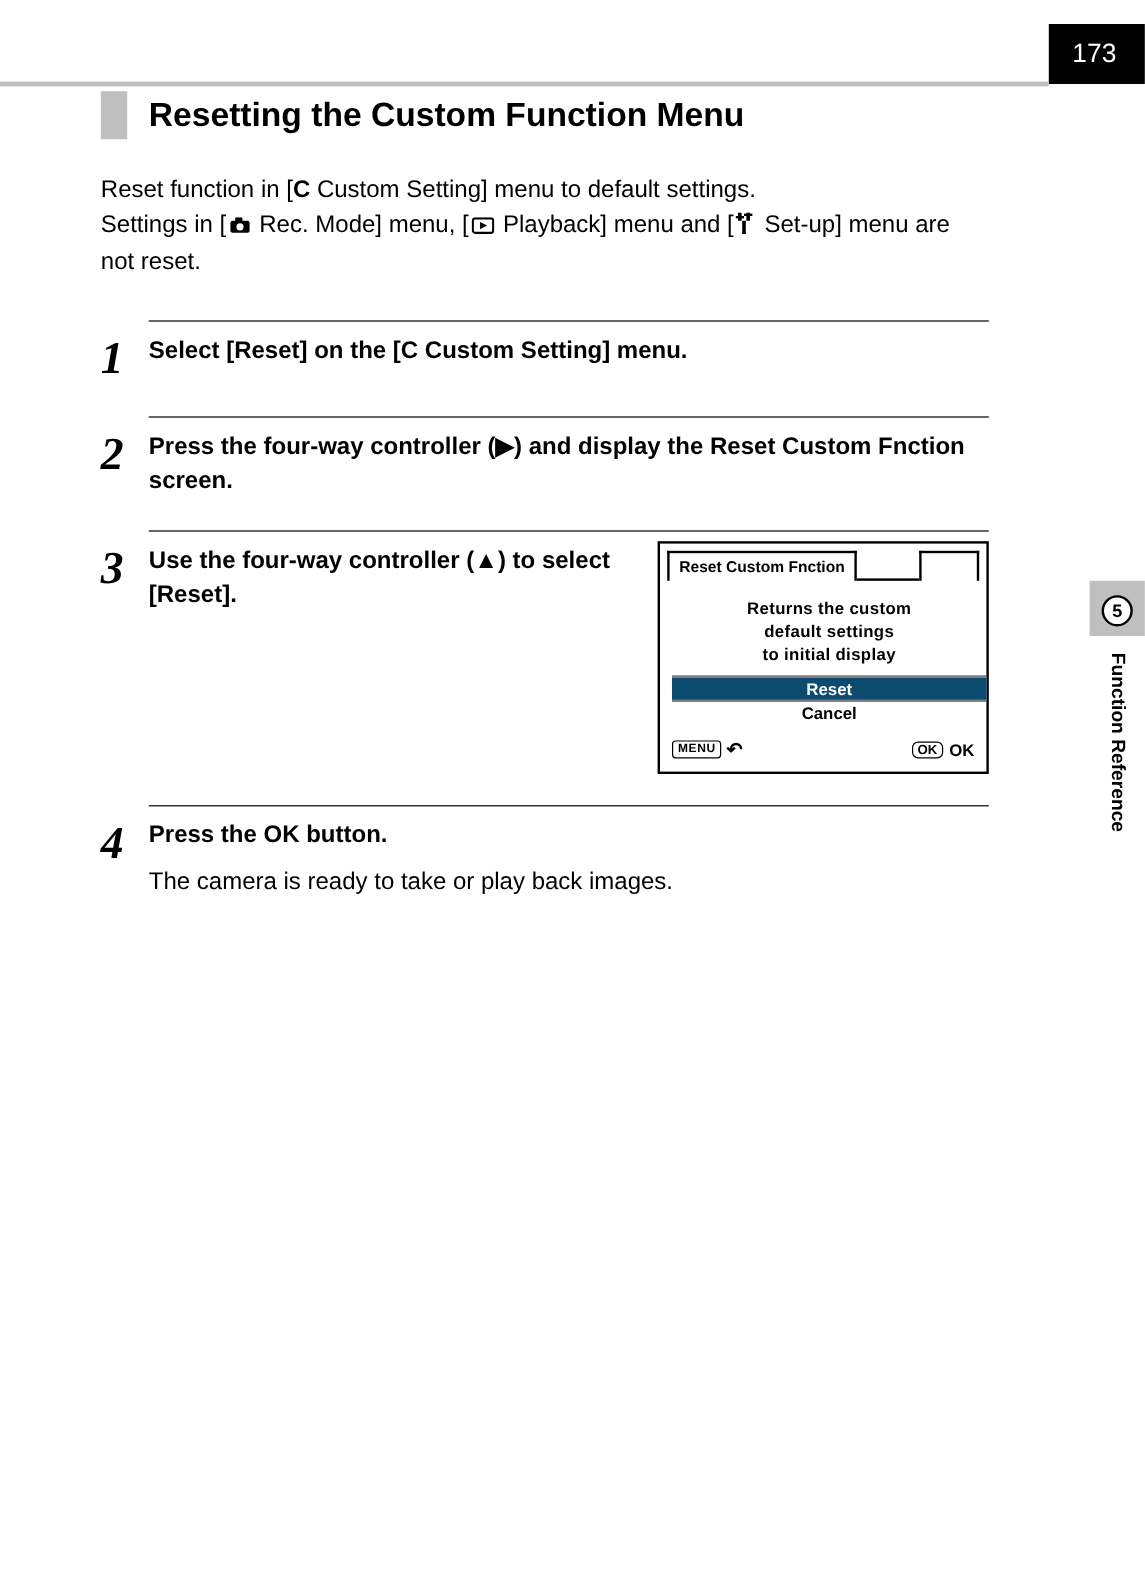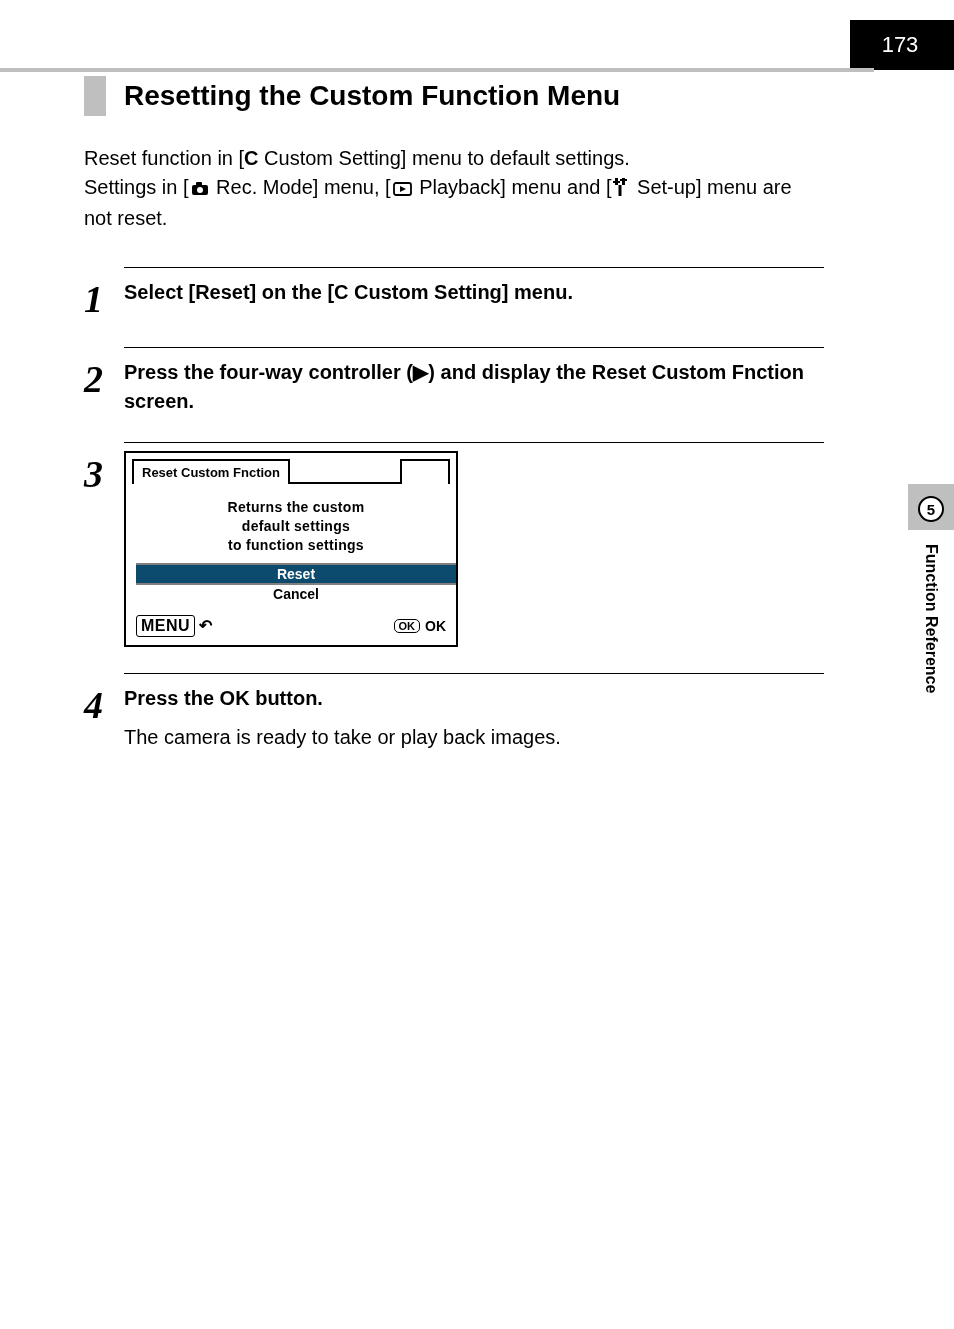--- a/index.html
+++ b/index.html
@@ -20,21 +20,21 @@
       height: 100%;
     }
     .page-number {
       position: absolute;
       top: 20px;
       right: 0;
       background: #000;
       color: #fff;
       font-size: 22px;
       padding: 12px 20px 12px 16px;
-      width: 104px;
+      width: 80px;
       text-align: center;
     }
     .header-rule {
       position: absolute;
       top: 68px;
       left: 0;
       right: 80px;
       height: 4px;
       background: #c0bfbf;
     }
@@ -101,21 +101,21 @@
     .step-row {
       display: flex;
       gap: 14px;
       align-items: flex-start;
     }
     .step-row .step-title {
       flex: 1;
     }
     
     .screen {
-      width: 334px;
+      width: 276px;
       border: 2px solid #000;
       font-family: Arial, sans-serif;
       flex-shrink: 0;
       margin-top: -2px;
     }
     .screen-tab-row {
       display: flex;
       padding: 6px 6px 0 6px;
     }
     .screen-tab {
@@ -170,21 +170,21 @@
       padding: 6px 10px 8px 10px;
     }
     .menu-badge {
       display: inline-flex;
       align-items: center;
       gap: 4px;
     }
     .menu-box {
       border: 1.8px solid #000;
       border-radius: 3px;
-      font-size: 16px;
+      font-size: 10px;
       font-weight: bold;
       padding: 1px 4px;
       letter-spacing: 0.5px;
     }
     .back-arc {
       font-size: 16px;
       font-weight: bold;
     }
     .ok-group {
       display: inline-flex;
@@ -292,31 +292,32 @@
       <div class="step-number">2</div>
       <div class="step-body">
         <div class="step-title">Press the four-way controller (▶) and display the Reset Custom Fnction screen.</div>
       </div>
     </div>
 
     <div class="step">
       <div class="step-number">3</div>
       <div class="step-body">
         <div class="step-row">
+          <div class="step-title">Use the four-way controller (▲) to select [Reset].</div>
 
           <div class="screen">
             <div class="screen-tab-row">
               <div class="screen-tab">Reset Custom Fnction</div>
               <div class="screen-tab-spacer"></div>
               <div class="screen-tab-right"></div>
             </div>
             <div class="screen-inner">
               <div class="screen-msg">Returns the custom</div>
               <div class="screen-msg">default settings</div>
-              <div class="screen-msg">to function settings</div>
+              <div class="screen-msg">to initial display</div>
               <div class="screen-reset-row">Reset</div>
               <div class="screen-cancel-row">Cancel</div>
             </div>
             <div class="screen-bottom">
               <span class="menu-badge">
                 <span class="menu-box">MENU</span>
                 <span class="back-arc">↶</span>
               </span>
               <span class="ok-group">
                 <span class="ok-badge">OK</span>

